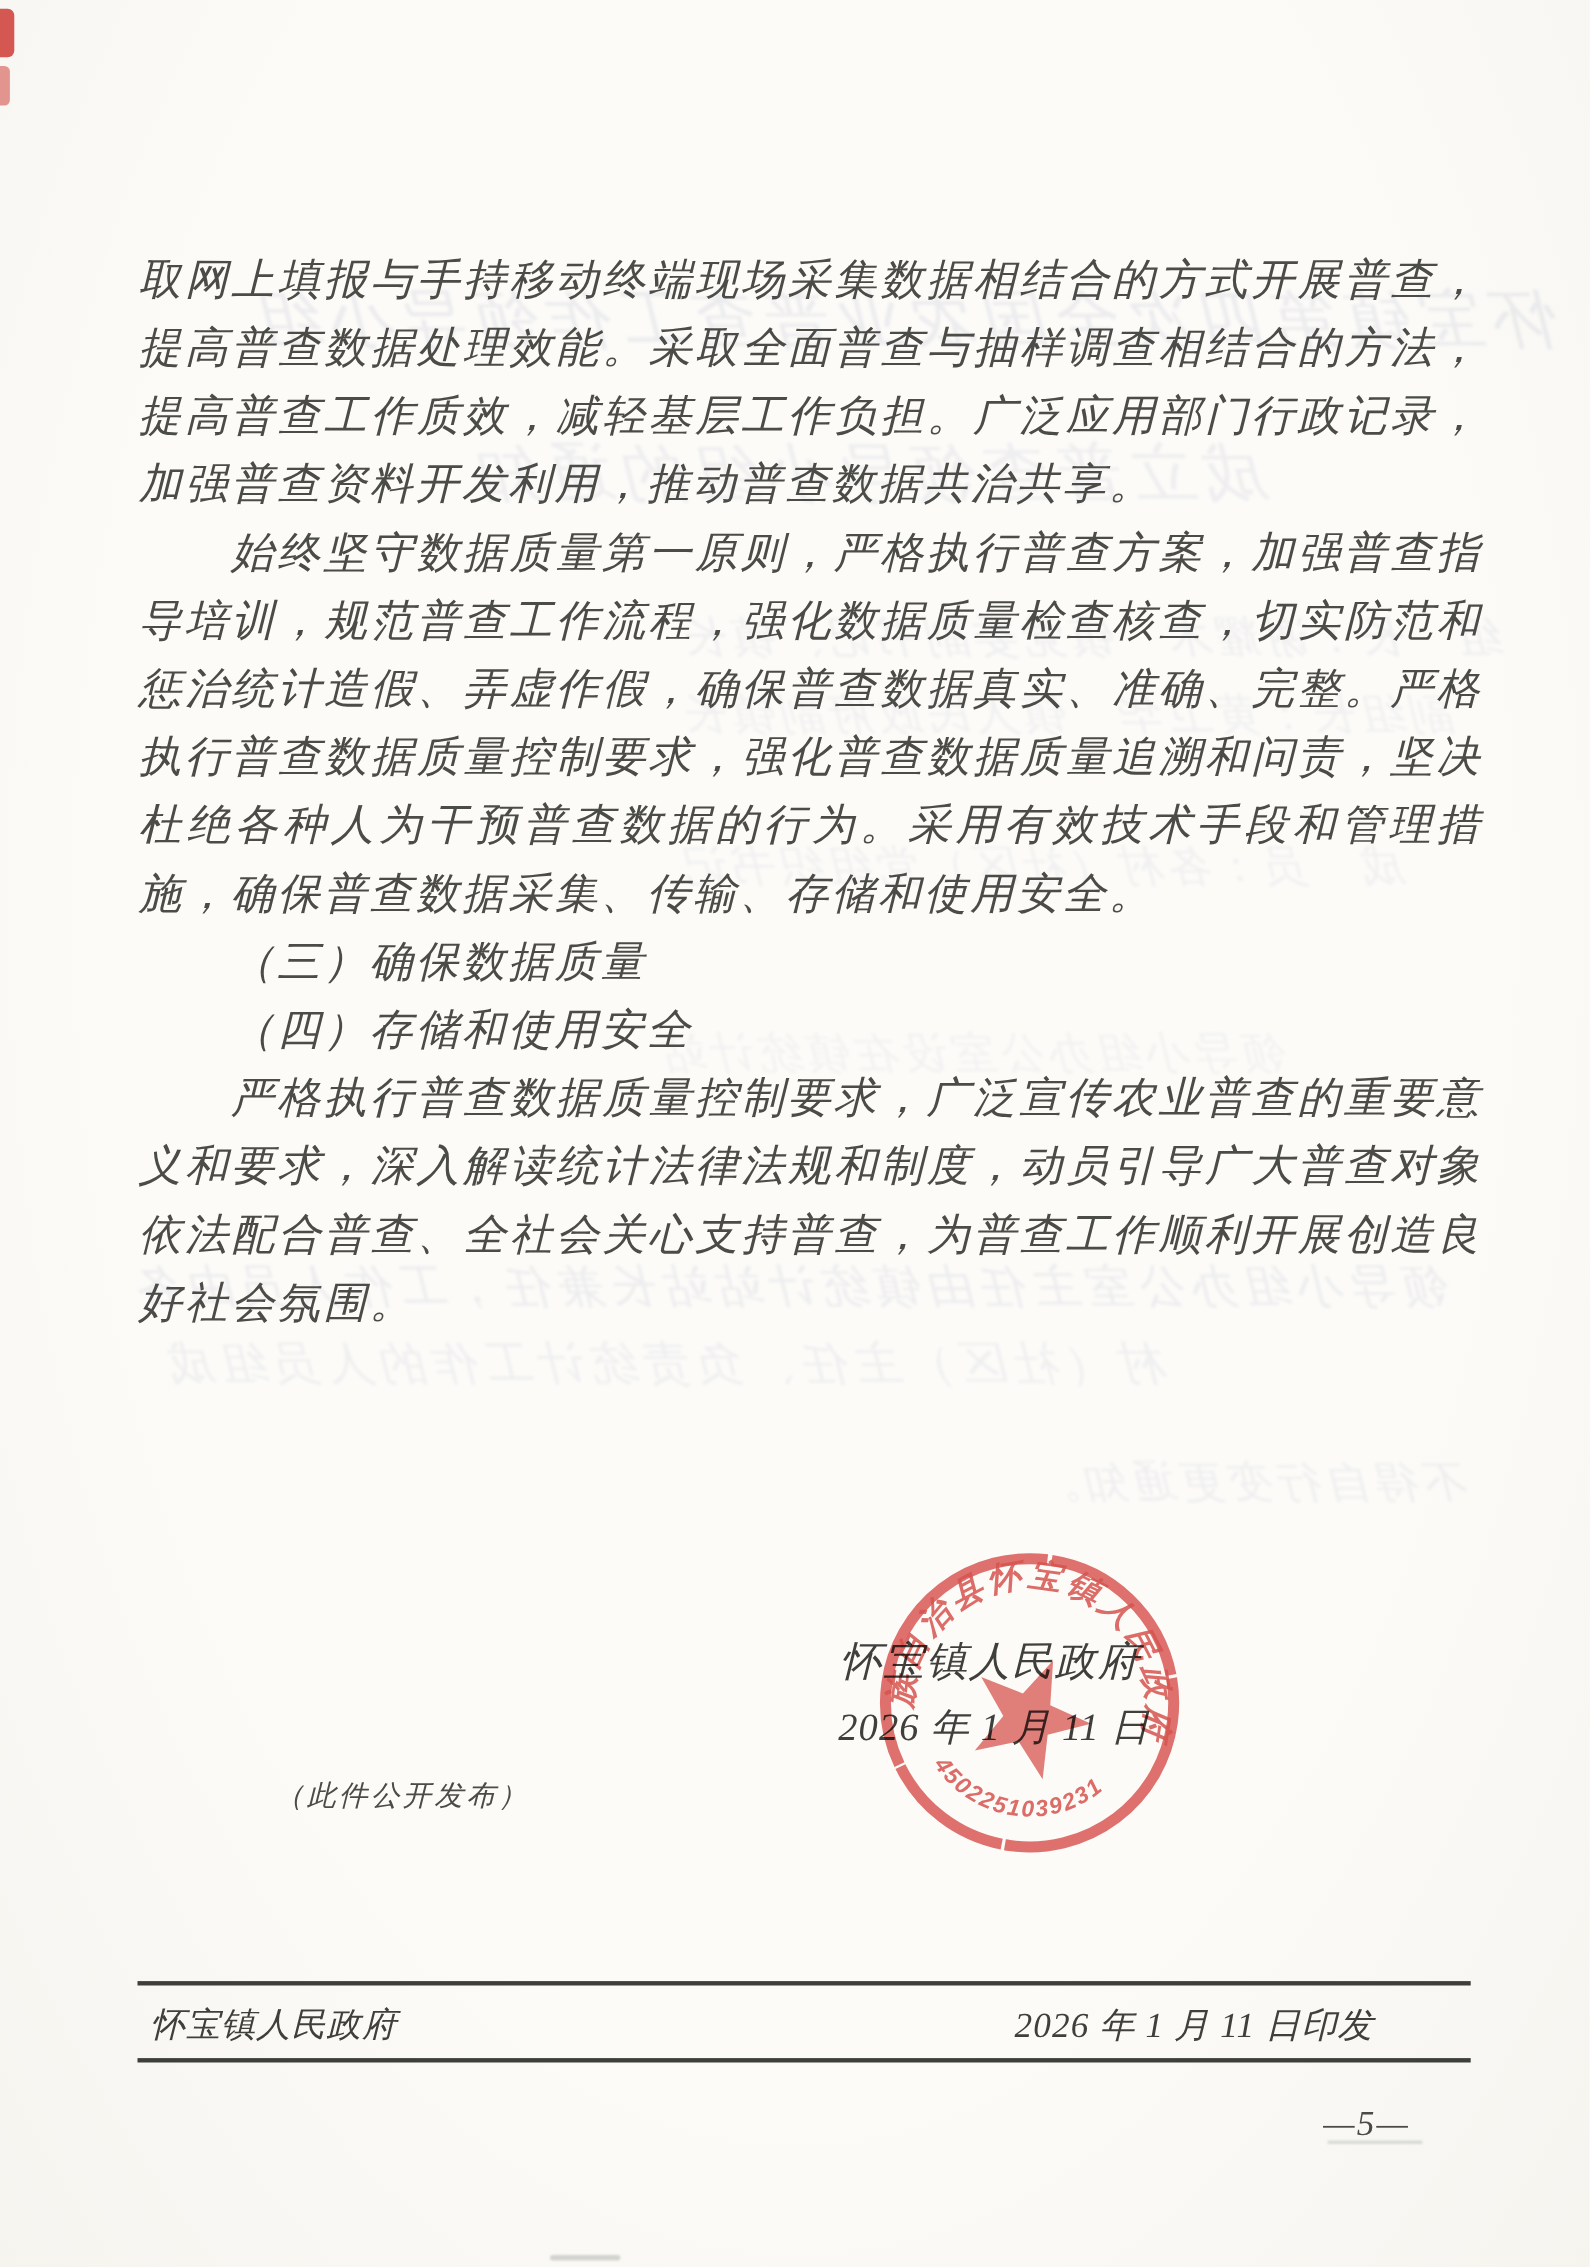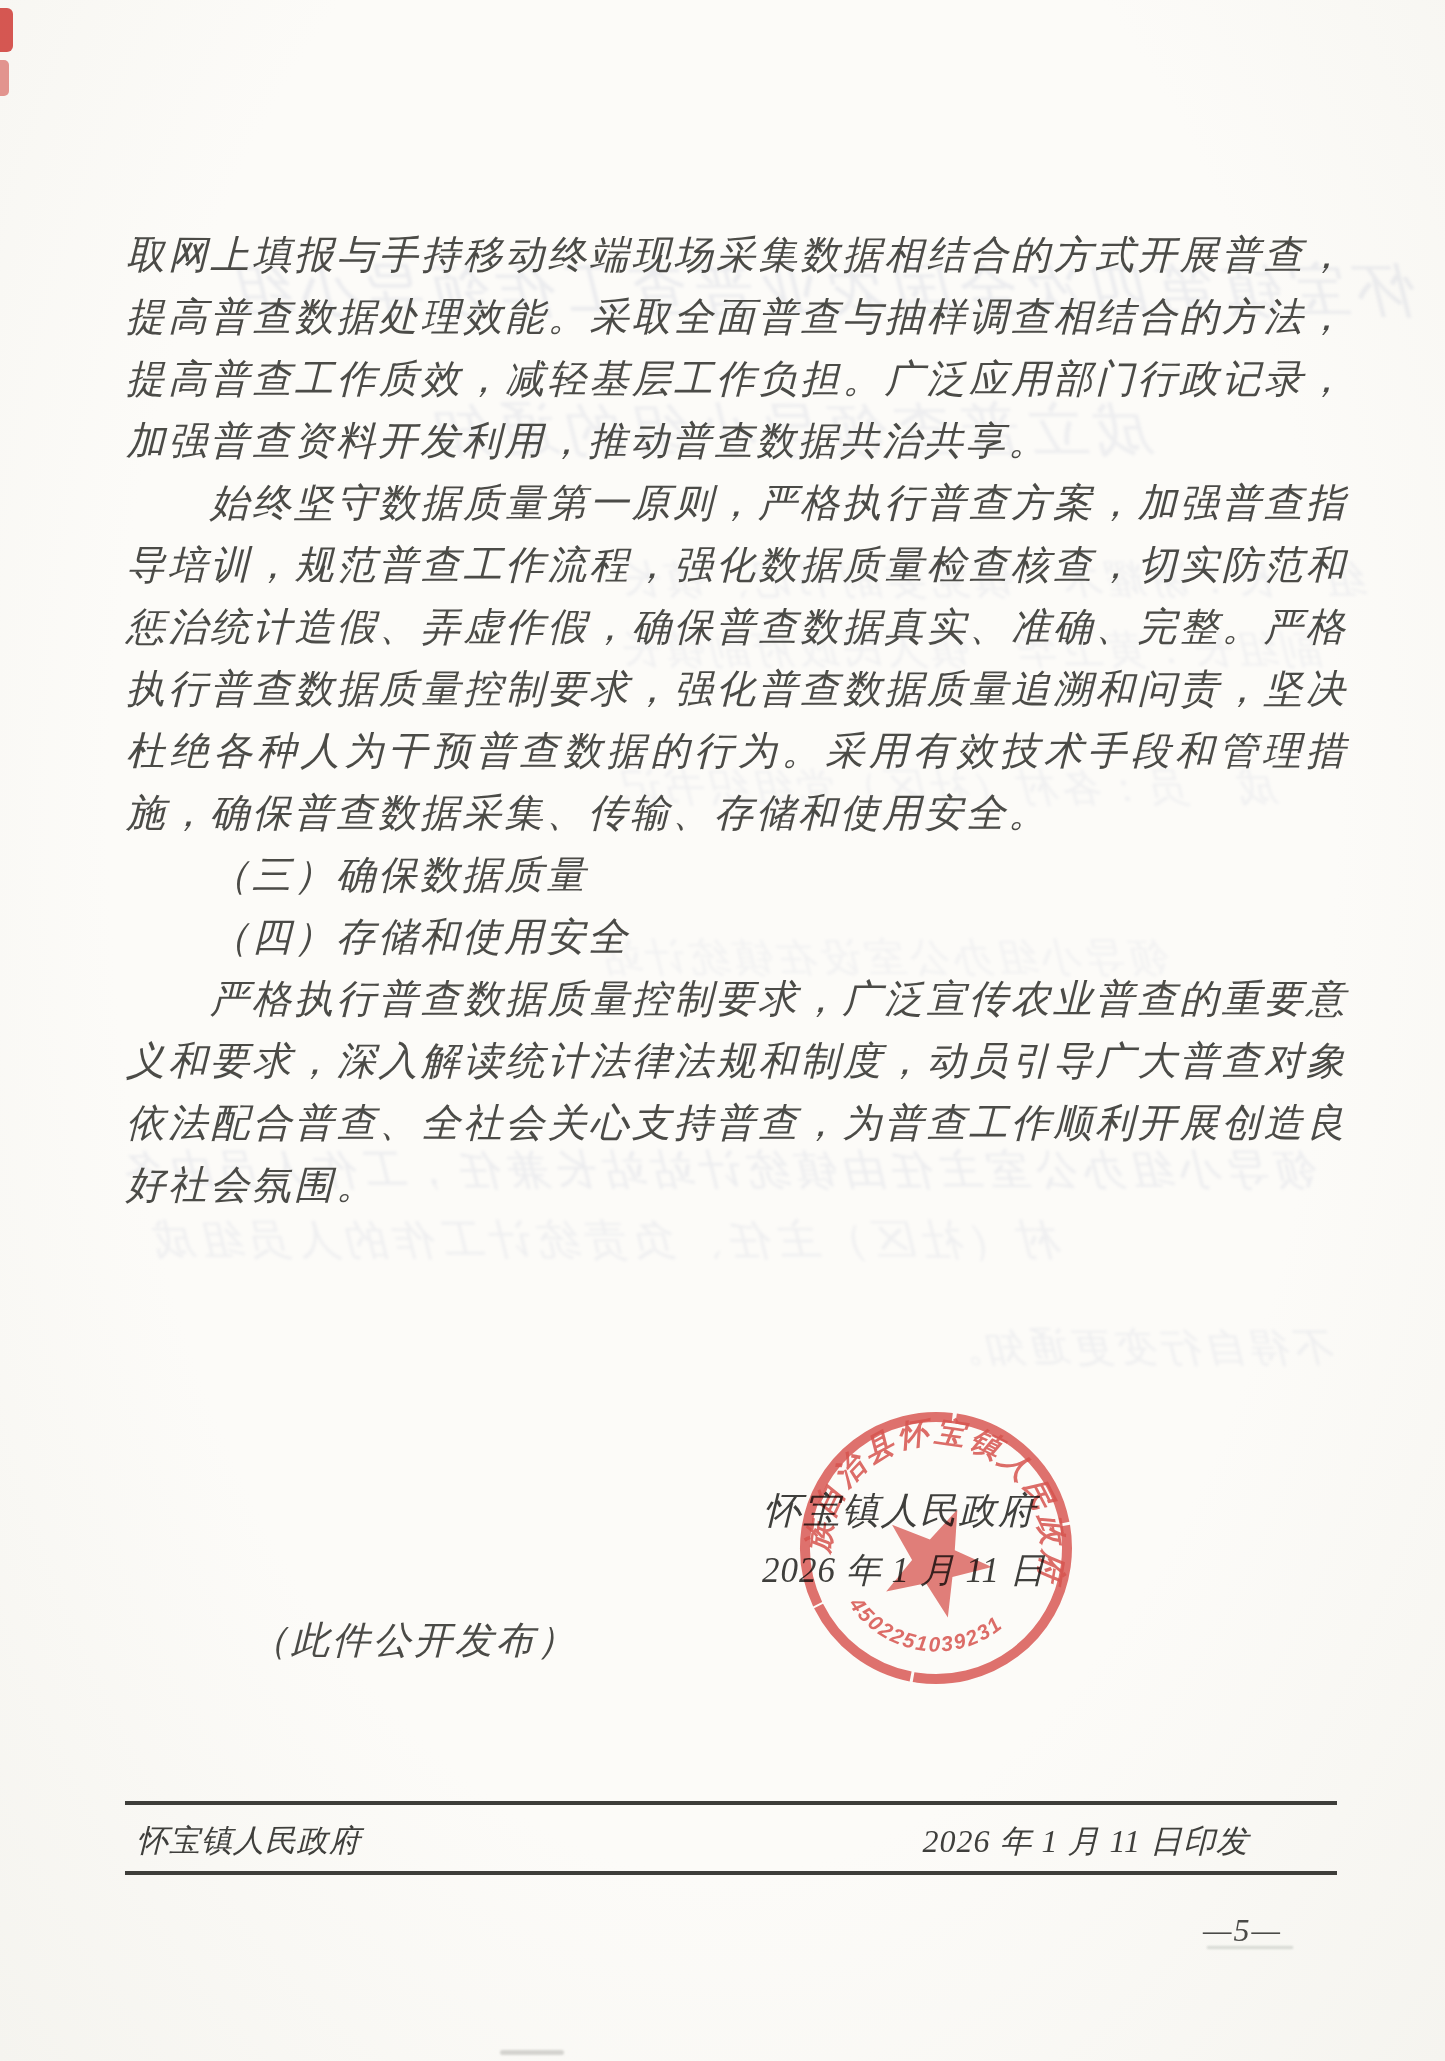--- a/index.html
+++ b/index.html
@@ -26,21 +26,21 @@
   .sig-name{
     position:absolute;left:764px;top:1486px;
     font-size:37px;letter-spacing:2px;color:#3f3f3c;
   }
   .sig-date{
     position:absolute;left:762px;top:1547px;
     font-size:35px;letter-spacing:1px;color:#3f3f3c;
   }
   .public-note{
     position:absolute;left:250px;top:1615px;
-    font-size:38px;letter-spacing:3px;color:#4b4b47;
+    font-size:26px;letter-spacing:3px;color:#4b4b47;
   }
   
   .seal{
     position:absolute;left:786px;top:1398px;width:300px;height:300px;
     mix-blend-mode:multiply;opacity:.9;transform:rotate(8deg);
   }
   
   .rule{position:absolute;left:125px;width:1212px;height:4px;background:#3e3e3a;}
   .rule-top{top:1801px;}
   .rule-bottom{top:1871px;}

